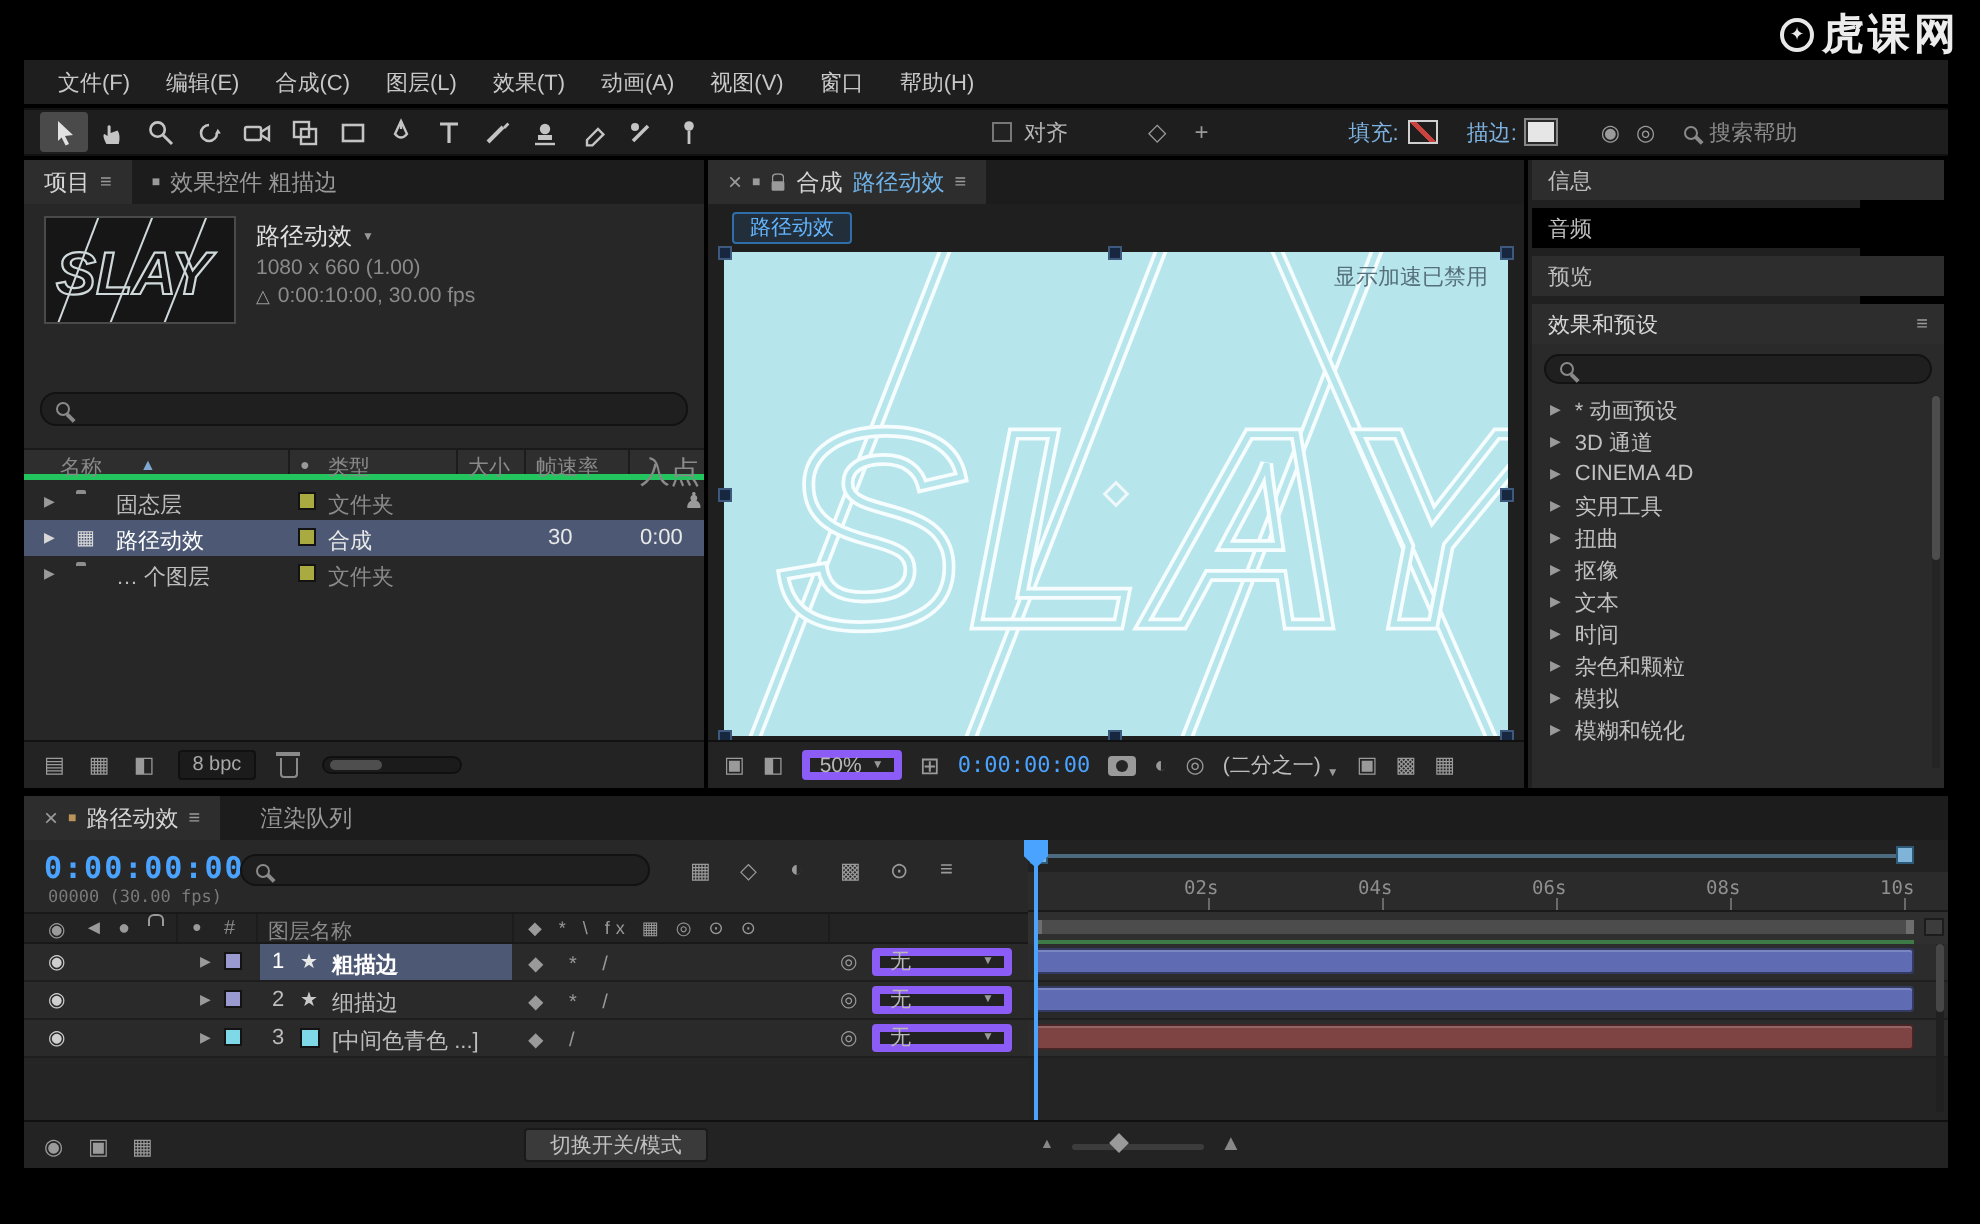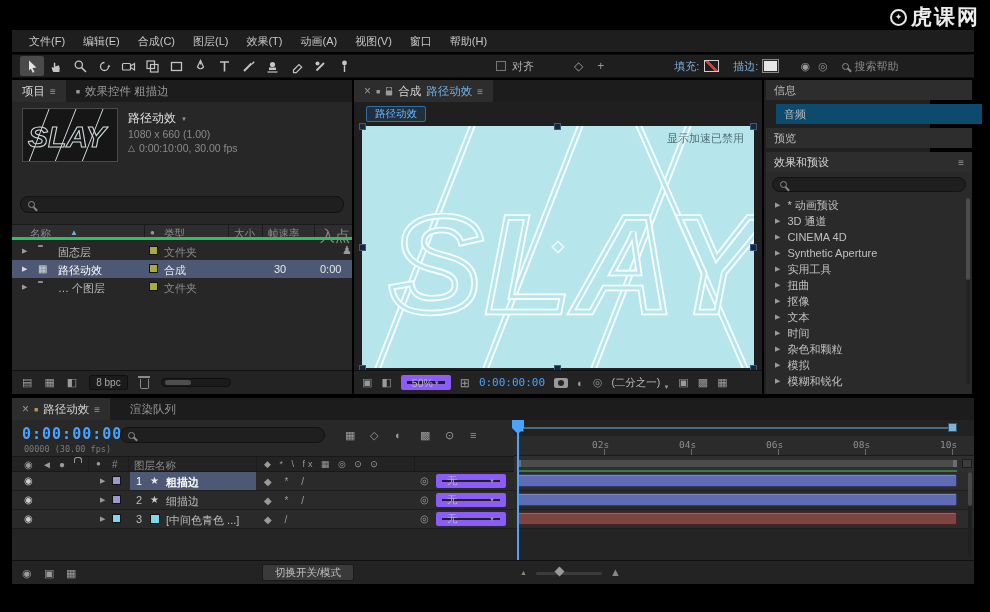--- a/index.html
+++ b/index.html
@@ -22,21 +22,21 @@
 .lock::before{content:"";position:absolute;width:6px;height:5px;border:1.5px solid #9a9a9a;border-bottom:none;border-radius:3px 3px 0 0;left:0;top:-5px}
 .folder{width:12px;height:9px;background:#8d8d8d;border-radius:1px;position:relative}
 .folder::before{content:"";position:absolute;top:-2px;left:0;width:5px;height:2px;background:#8d8d8d;border-radius:1px 1px 0 0}
 .cam{width:14px;height:10px;background:#9a9a9a;border-radius:2px;position:relative}
 .cam::after{content:"";position:absolute;left:4px;top:2px;width:6px;height:6px;border-radius:50%;background:#262626}
 .trash{width:9px;height:10px;border:1.5px solid #8a8a8a;border-top:none;border-radius:0 0 2px 2px;position:relative;margin-top:3px}
 .trash::before{content:"";position:absolute;top:-3px;left:-2.5px;width:12px;height:1.5px;background:#8a8a8a}
 .tool{width:24px;height:20px;display:flex;align-items:center;justify-content:center;border-radius:2px}
 .tool.sel{background:#4a4a4a}
 .tool svg{display:block}
-.drop{background:#222;border:6px solid #8b5cf6;border-radius:2px;color:#b8b8b8;font-size:10.5px;display:flex;justify-content:space-between;align-items:center;padding:0 5px;white-space:nowrap}
+.drop{background:#222;border:4px solid #8b5cf6;border-radius:2px;color:#b8b8b8;font-size:10.5px;display:flex;justify-content:space-between;align-items:center;padding:0 5px;white-space:nowrap}
 .caret{font-size:6px;color:#999}
 .cbx{width:10px;height:10px;border:1px solid #777;background:#222}
 .slashbox{width:15px;height:12px;border:1.5px solid #d0d0d0;background:linear-gradient(45deg,transparent 43%,#c9443f 43%,#c9443f 57%,transparent 57%)}
 .whitebox{width:15px;height:12px;background:#e6e6e6;border:1.5px solid #2a2a2a;outline:1px solid #888}
 .hdl{position:absolute;width:7px;height:7px;background:#16273f;border:1px solid #3d5a7e}
 .wordA{font:italic 700 138px "Liberation Sans",sans-serif;fill:none;stroke:#f6fdfe;stroke-width:6.5;letter-spacing:4px}
 .wordB{font:italic 700 138px "Liberation Sans",sans-serif;fill:none;stroke:var(--canvas);stroke-width:2.8;letter-spacing:4px}
 .lnA{stroke:#f6fdfe;stroke-width:6.5;fill:none}
 .lnB{stroke:var(--canvas);stroke-width:2.8;fill:none}
 .pitem{display:flex;align-items:center;gap:7px;height:16px;padding-left:9px}
@@ -315,21 +315,21 @@
     <span class="glyph" style="font-size:11px">▣</span>
     <span class="glyph" style="font-size:11px">▩</span>
     <span class="glyph" style="font-size:11px">▦</span>
   </div>
 </div>
 
 <div class="abs" style="left:764px;top:80px;width:166px;height:314px;background:#202020">
   <div class="abs" style="left:2px;top:0;width:206px;height:20px;background:#2d2d2d;display:flex;align-items:center;padding:0 8px">
       <span class="txt">信息</span>
     </div>
-  <div class="abs" style="left:12px;top:24px;width:206px;height:20px;background:#0c4a6e;display:flex;align-items:center;padding:0 8px">
+  <div class="abs" style="left:2px;top:24px;width:206px;height:20px;background:#000000;display:flex;align-items:center;padding:0 8px">
       <span class="txt">音频</span>
     </div>
   <div class="abs" style="left:2px;top:48px;width:206px;height:20px;background:#2d2d2d;display:flex;align-items:center;padding:0 8px">
       <span class="txt">预览</span>
     </div>
   <div class="abs" style="left:2px;top:72px;width:206px;height:20px;background:#2d2d2d;display:flex;align-items:center;justify-content:space-between;padding:0 8px">
     <span class="txt" style="color:#d6d6d6">效果和预设</span>
     <span class="glyph">≡</span>
   </div>
 
@@ -342,24 +342,20 @@
           <span class="tri">▶</span>
           <span class="lbl">* 动画预设</span>
         </div>
       <div class="pitem">
           <span class="tri">▶</span>
           <span class="lbl">3D 通道</span>
         </div>
       <div class="pitem">
           <span class="tri">▶</span>
           <span class="lbl">CINEMA 4D</span>
-        </div>
-      <div class="pitem">
-          <span class="tri">▶</span>
-          <span class="lbl">Synthetic Aperture</span>
         </div>
       <div class="pitem">
           <span class="tri">▶</span>
           <span class="lbl">实用工具</span>
         </div>
       <div class="pitem">
           <span class="tri">▶</span>
           <span class="lbl">扭曲</span>
         </div>
       <div class="pitem">

